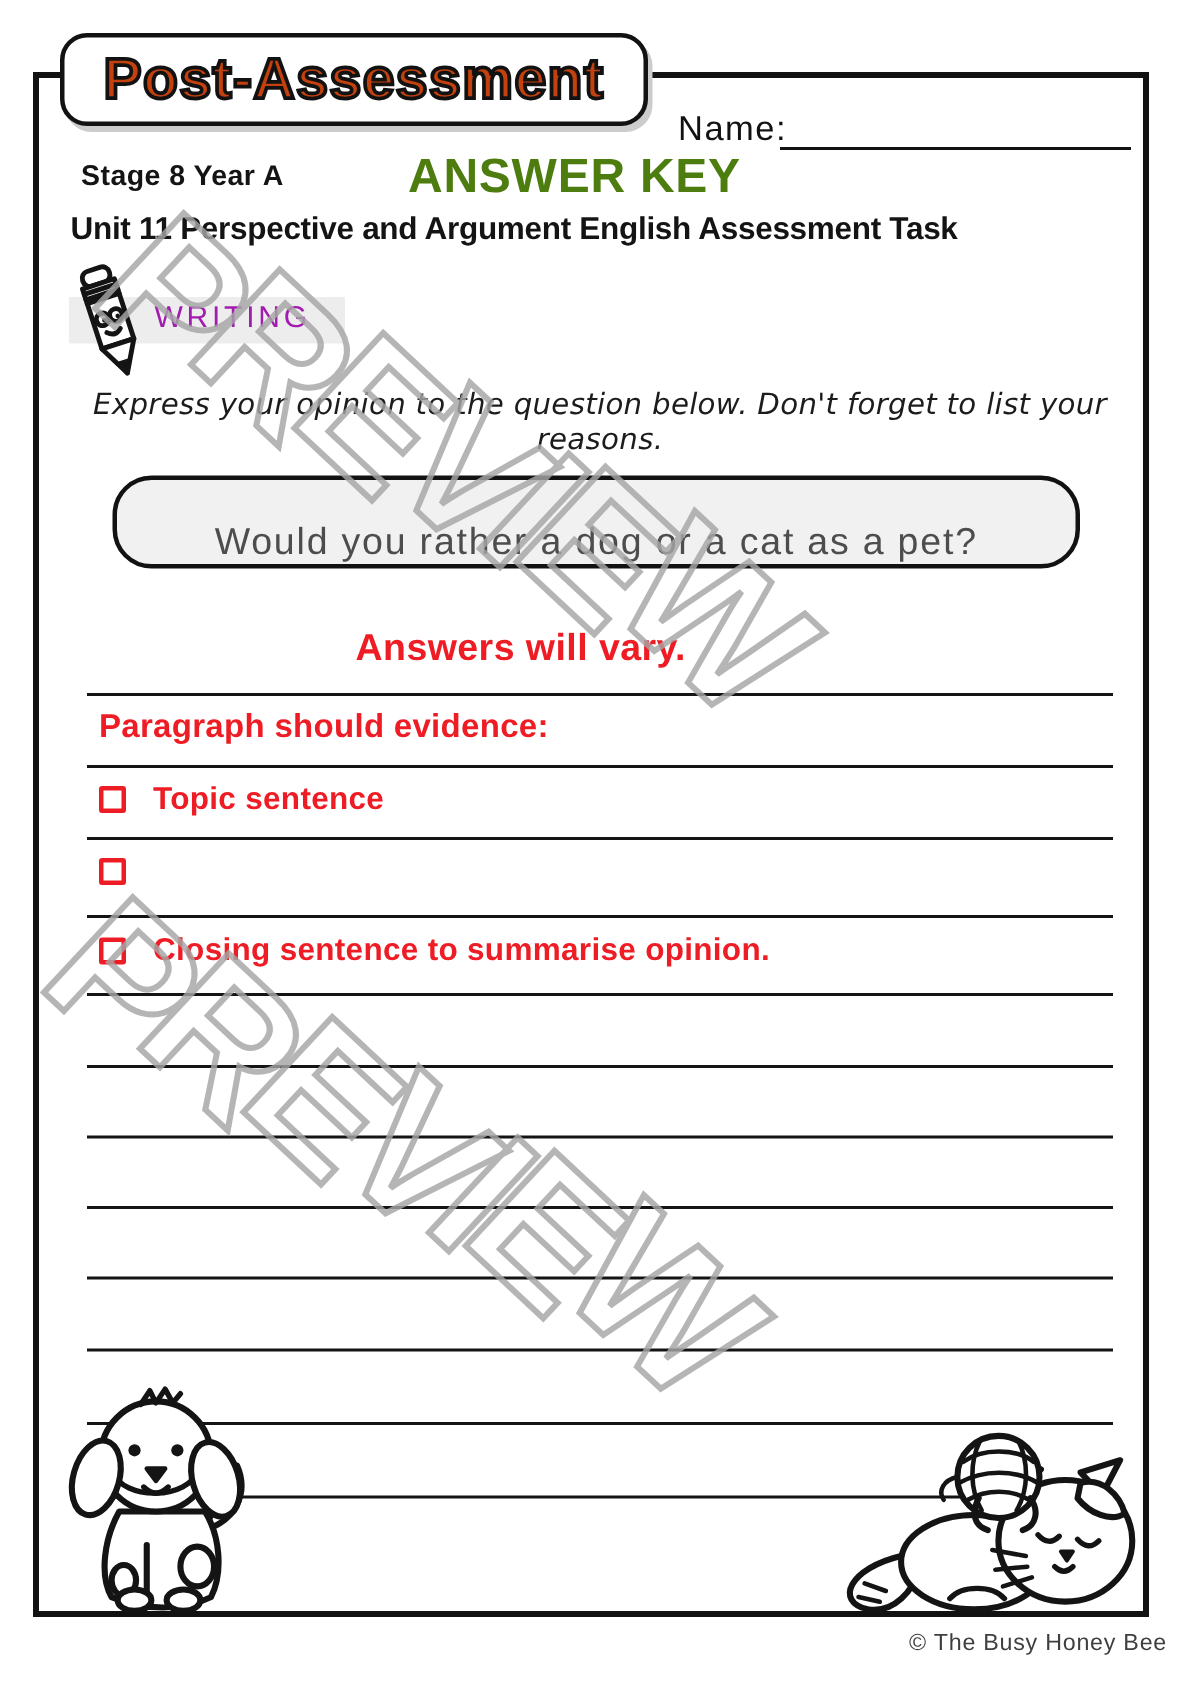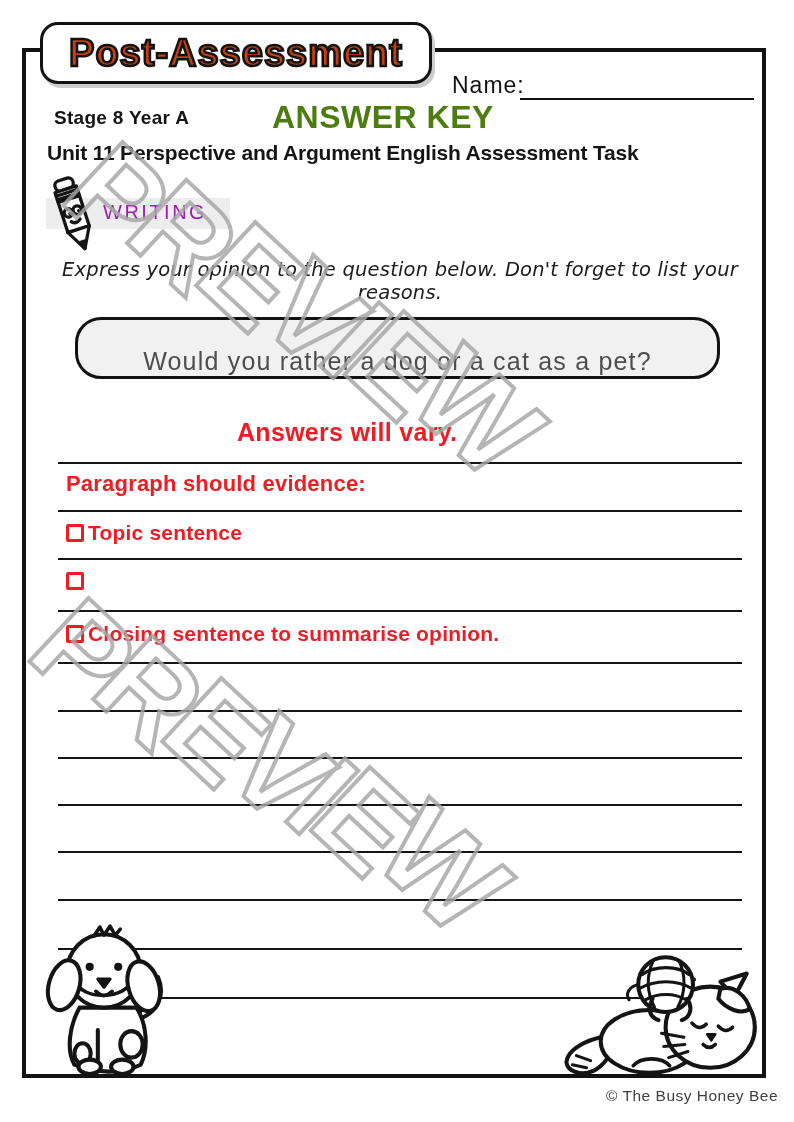--- a/index.html
+++ b/index.html
@@ -42,21 +42,21 @@
 
   .question-box{
     left:75px;top:317px;width:645px;height:62px;background:#f1f1f1;border:3px solid #121212;
     border-radius:26px;display:flex;align-items:flex-end;justify-content:center;box-sizing:border-box;
   }
   .question-text{font-size:25px;color:#4d4d4d;letter-spacing:1.2px;white-space:nowrap;}
 
   .answers-note{left:237px;top:418px;font-size:25px;font-weight:bold;color:#ee1c24;letter-spacing:.3px;}
   .paragraph-heading{left:66px;top:471px;font-size:22px;font-weight:bold;color:#ee1c24;letter-spacing:.2px;}
 
-  .check-row{left:66px;display:flex;align-items:center;gap:4px;}
+  .check-row{left:66px;display:flex;align-items:center;gap:18px;}
   .checkbox{width:12px;height:12px;border:3px solid #ee1c24;border-radius:2px;flex:0 0 auto;}
   .check-label{font-size:21px;font-weight:bold;color:#ee1c24;letter-spacing:.2px;white-space:nowrap;}
 
   .writing-line{left:58px;width:684px;height:0;border-top:2px solid #141414;}
 
   .dog-illustration{left:33px;top:922px;z-index:3;}
   .cat-illustration{left:548px;top:946px;z-index:3;}
 
   .copyright{right:16px;top:1087px;font-size:15.5px;color:#3f3f3f;letter-spacing:.5px;}
 

